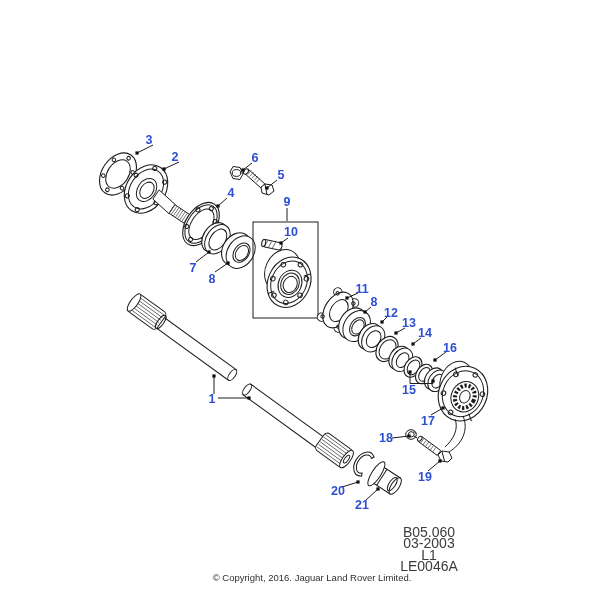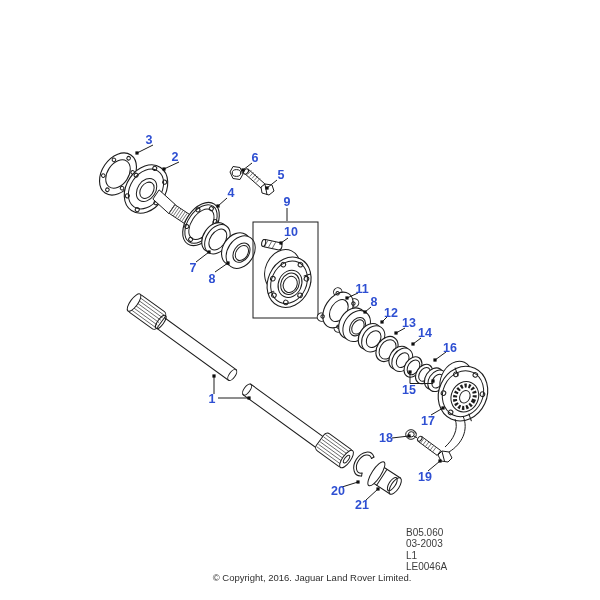--- a/index.html
+++ b/index.html
@@ -8,22 +8,22 @@
   svg{position:absolute;left:0;top:0;}
   
   .w{fill:#ffffff;stroke:#1c1c1c;stroke-width:1;stroke-linejoin:round;}
   .w2{fill:#ffffff;stroke:#1c1c1c;stroke-width:1.1;stroke-linejoin:round;}
   .s{fill:none;stroke:#1c1c1c;stroke-width:1;stroke-linecap:round;}
   .h{fill:none;stroke:#555555;stroke-width:0.8;}
   .ld{fill:none;stroke:#1c1c1c;stroke-width:1;}
   .dot{fill:#0d0d0d;stroke:none;}
   .callout{font:bold 12.5px "Liberation Sans", sans-serif;fill:#2e4fd2;text-anchor:middle;cursor:pointer;}
   
-  .codes{position:absolute;left:406px;top:527px;width:100px;text-align:left;
-         font-size:10px;line-height:11.4px;color:#3c3c3c;}
+  .codes{position:absolute;left:379px;top:527px;width:100px;text-align:center;
+         font-size:14px;line-height:11.4px;color:#3c3c3c;}
   .copyright{position:absolute;left:162px;top:572px;width:300px;text-align:center;
          font-size:9.5px;color:#2f2f2f;}
 </style>
 </head>
 <body>
 
 <div class="stage">
 <svg width="600" height="600" viewBox="0 0 600 600">
 
   <g>

